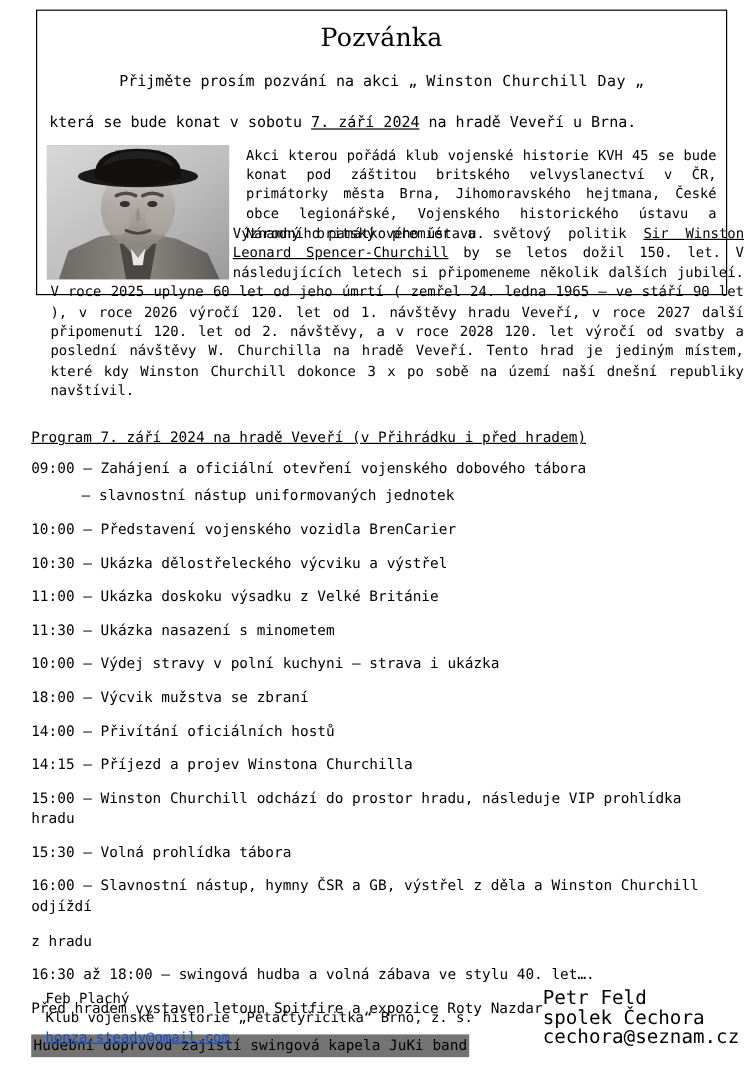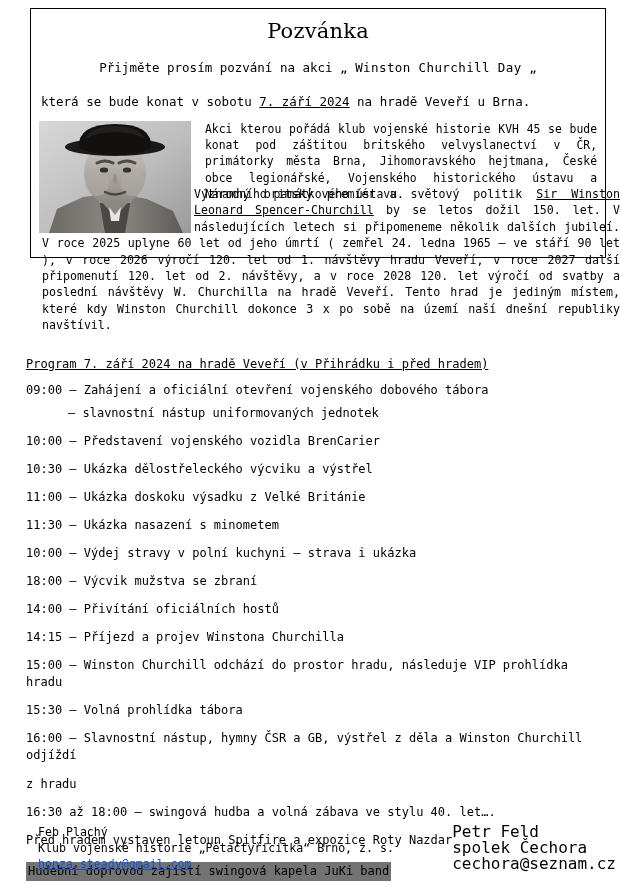--- a/index.html
+++ b/index.html
@@ -23,21 +23,21 @@
   }
 
   
   .frame {
     position: absolute;
     left: 30px;
     top: 8px;
     width: 576px;
     box-sizing: border-box;
     border: 1px solid #000000;
-    padding: 6px 8px 20px 8px;
+    padding: 6px 8px 8px 8px;
   }
 
   .doc-title {
     text-align: center;
     font-family: "DejaVu Serif", "Liberation Serif", serif;
     font-size: 21px;
     line-height: 28px;
     font-weight: 400;
     margin: 2px 0 14px 0;
     letter-spacing: 0.2px;

